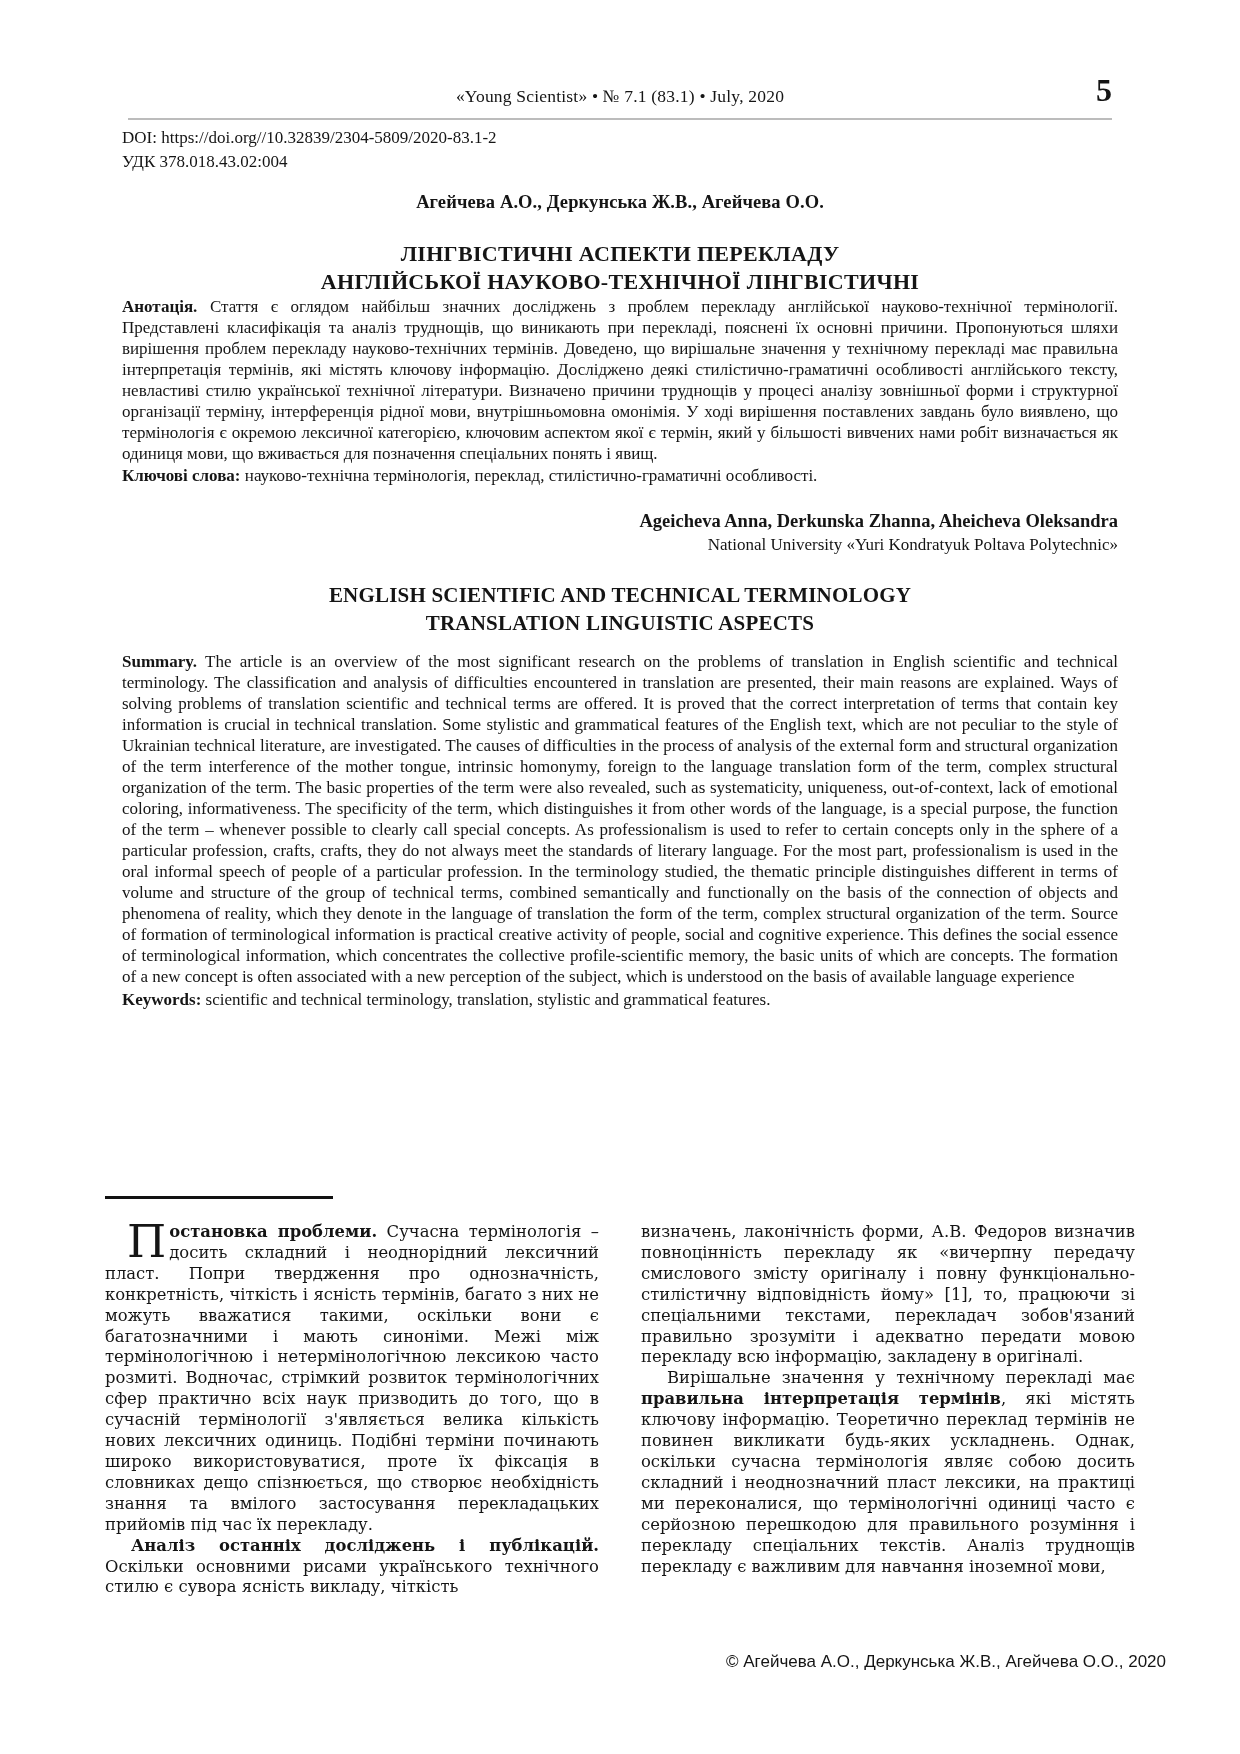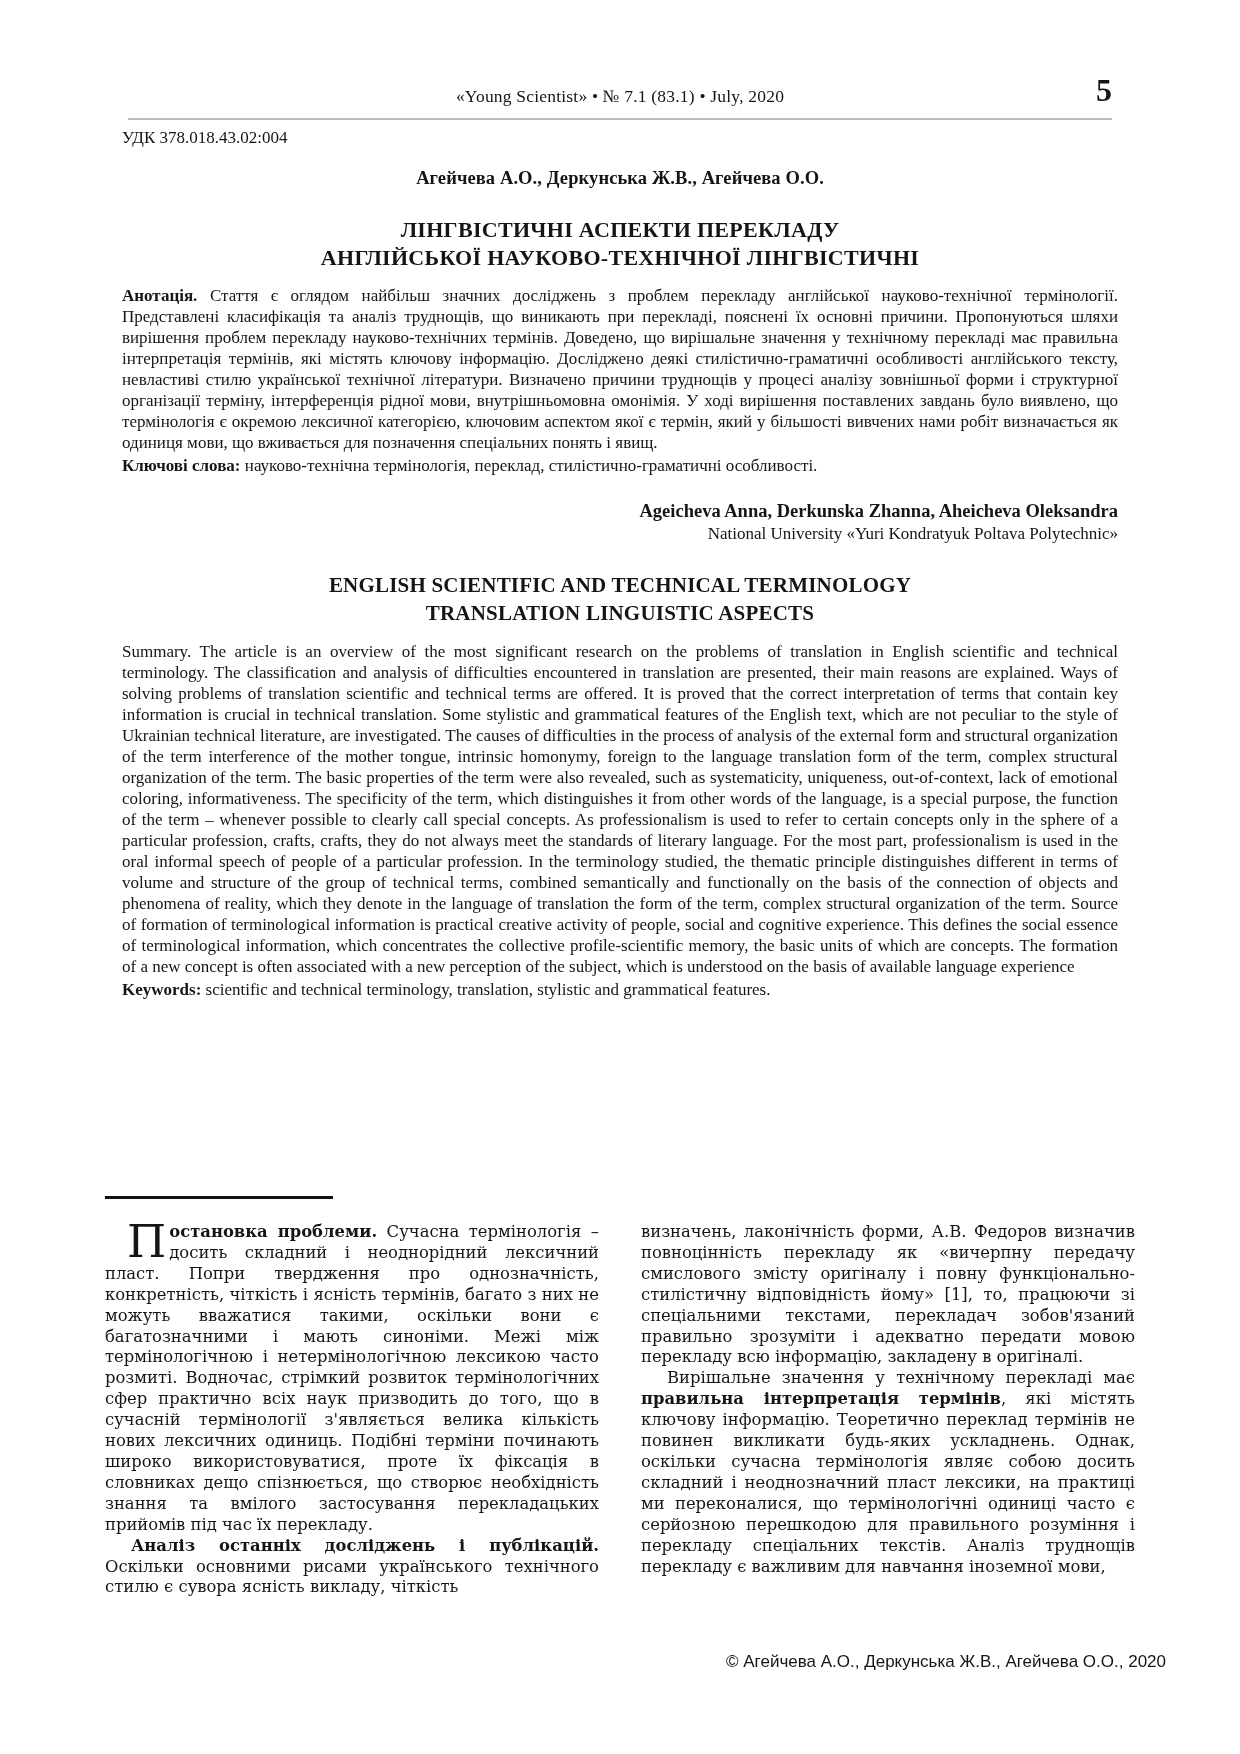--- a/index.html
+++ b/index.html
@@ -86,21 +86,20 @@
   .title-ua {
     margin-top: 26px;
     text-align: center;
     font-size: 22px;
     font-weight: bold;
     line-height: 1.28;
     letter-spacing: 0.3px;
   }
 
   .abstract {
-    margin-top: 14px;
     font-size: 17px;
     line-height: 1.235;
     text-align: justify;
     text-justify: inter-word;
     hyphens: auto;
   }
   .abstract .lead { font-weight: bold; }
   .keywords {
     margin-top: 2px;
     font-size: 17px;
@@ -129,21 +128,21 @@
     line-height: 1.32;
     letter-spacing: 0.2px;
   }
   .summary {
     margin-top: 14px;
     font-size: 17px;
     line-height: 1.235;
     text-align: justify;
     hyphens: auto;
   }
-  .summary .lead { font-weight: normal; }
+  .summary .lead { font-weight: bold; }
   .keywords-en {
     margin-top: 2px;
     font-size: 17px;
     line-height: 1.235;
   }
   .keywords-en .lead { font-weight: bold; }
 
   
   .body-rule {
     position: absolute;
@@ -209,20 +208,21 @@
 <div class="page">
 
   <div class="runhead">
     <div class="runhead-title">«Young Scientist» • № 7.1 (83.1) • July, 2020</div>
     <div class="runhead-pageno">5</div>
   </div>
   <div class="runhead-rule"></div>
 
   <div class="frontmatter">
 
+    <div class="doi-line">DOI: https://doi.org//10.32839/2304-5809/2020-83.1-2</div>
     <div class="udk-line">УДК 378.018.43.02:004</div>
 
     <div class="authors-ua">Агейчева А.О., Деркунська Ж.В., Агейчева О.О.</div>
 
     <div class="title-ua">
       <div>ЛІНГВІСТИЧНІ АСПЕКТИ ПЕРЕКЛАДУ</div>
       <div>АНГЛІЙСЬКОЇ НАУКОВО-ТЕХНІЧНОЇ ЛІНГВІСТИЧНІ</div>
     </div>
 
     <div class="abstract"><span class="lead">Анотація.</span><span> Стаття є оглядом найбільш значних досліджень з проблем перекладу англійської науково-технічної термінології. Представлені класифікація та аналіз труднощів, що виникають при перекладі, пояснені їх основні причини. Пропонуються шляхи вирішення проблем перекладу науково-технічних термінів. Доведено, що вирішальне значення у технічному перекладі має правильна інтерпретація термінів, які містять ключову інформацію. Досліджено деякі стилістично-граматичні особливості англійського тексту, невластиві стилю української технічної літератури. Визначено причини труднощів у процесі аналізу зовнішньої форми і структурної організації терміну, інтерференція рідної мови, внутрішньомовна омонімія. У ході вирішення поставлених завдань було виявлено, що термінологія є окремою лексичної категорією, ключовим аспектом якої є термін, який у більшості вивчених нами робіт визначається як одиниця мови, що вживається для позначення спеціальних понять і явищ.</span></div>

